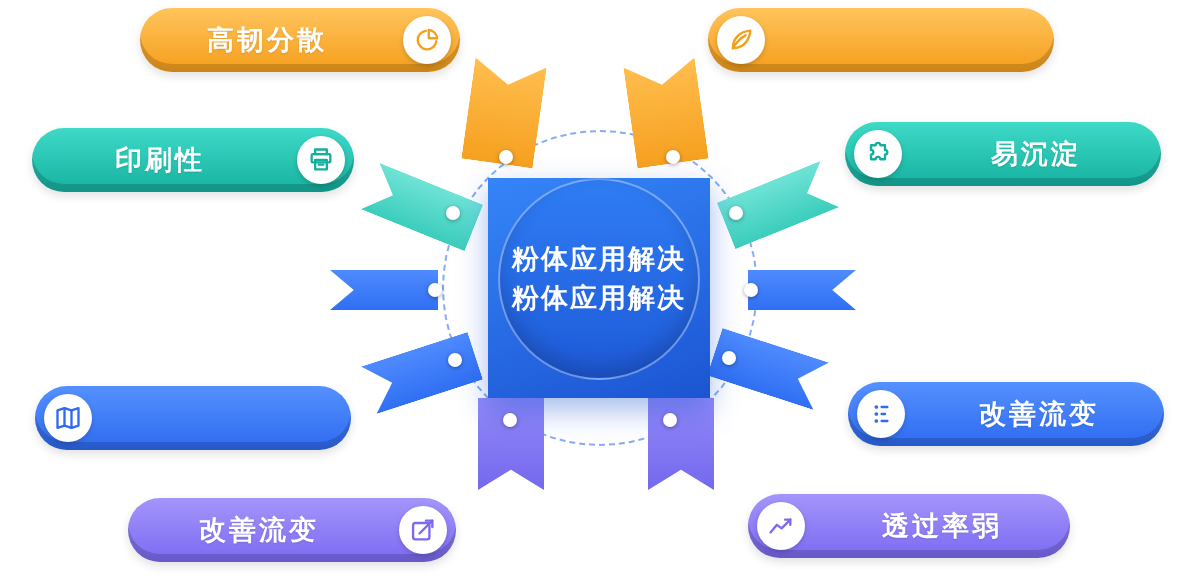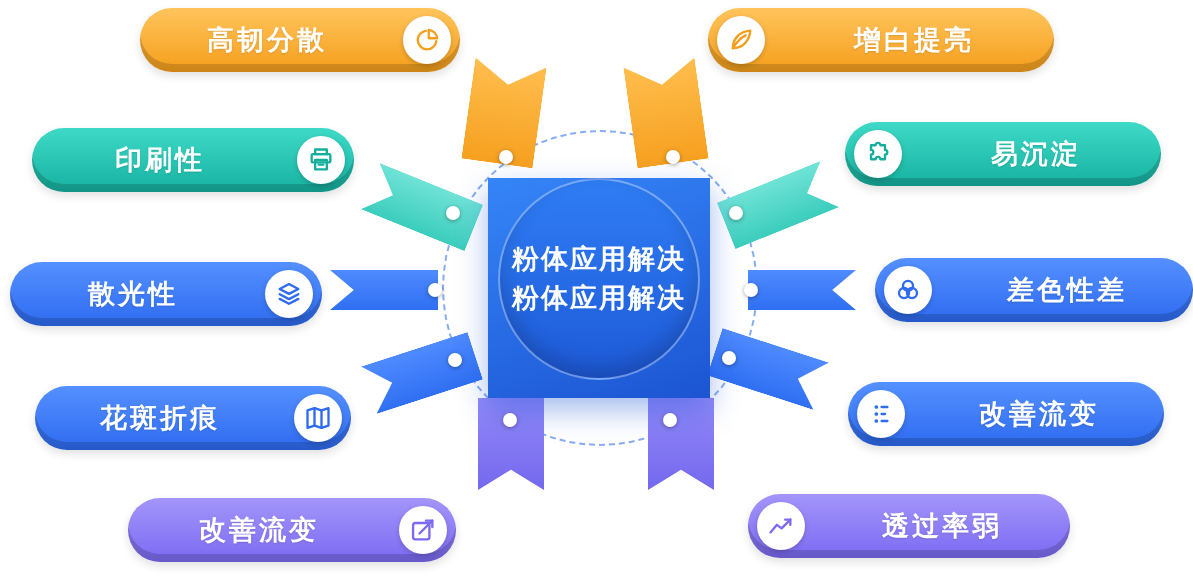--- a/index.html
+++ b/index.html
@@ -117,33 +117,22 @@
   <div class="pill c-orange" style="left:140px;top:8px;width:320px;z-index:5;">
     <span class="pill-label">高韧分散</span>
     <span class="pill-icon i-orange">
       <svg viewBox="0 0 24 24" fill="none" stroke="currentColor" stroke-width="2" stroke-linecap="round" stroke-linejoin="round">
         <path d="M20 13a8 8 0 1 1-9-8.9"></path>
         <path d="M13.5 3.3a8 8 0 0 1 7.2 7.2H13.5z"></path>
       </svg>
     </span>
   </div>
 
-  <div class="pill c-blue" style="left:10px;top:262px;width:312px;z-index:5;">
-    <span class="pill-label">散光性</span>
-    <span class="pill-icon i-blue">
-      <svg viewBox="0 0 24 24" fill="none" stroke="currentColor" stroke-width="2" stroke-linecap="round" stroke-linejoin="round">
-        <path d="M12 3.5l8 4.2-8 4.2-8-4.2z"></path>
-        <path d="M4 12.2l8 4.2 8-4.2"></path>
-        <path d="M4 16.2l8 4.2 8-4.2"></path>
-      </svg>
-    </span>
-  </div>
 
   <div class="pill c-blue" style="left:35px;top:386px;width:316px;z-index:5;">
-    <span class="pill-label">花斑折痕</span>
     <span class="pill-icon i-blue">
       <svg viewBox="0 0 24 24" fill="none" stroke="currentColor" stroke-width="2" stroke-linecap="round" stroke-linejoin="round">
         <path d="M3 5.5l6-2 6 2 6-2v15l-6 2-6-2-6 2z"></path>
         <path d="M9 3.5v15M15 5.5v15"></path>
       </svg>
     </span>
   </div>
 
   <div class="pill c-purple" style="left:128px;top:498px;width:328px;z-index:5;">
     <span class="pill-label">改善流变</span>
@@ -156,42 +145,31 @@
     </span>
   </div>
 
   <div class="pill c-orange" style="left:708px;top:8px;width:346px;z-index:5;">
     <span class="pill-icon i-orange">
       <svg viewBox="0 0 24 24" fill="none" stroke="currentColor" stroke-width="2" stroke-linecap="round" stroke-linejoin="round">
         <path d="M5 19C5 10.5 11 4.8 20 4c-.8 9-6.5 15-15 15z"></path>
         <path d="M5 19c3-5 7-9 11-11"></path>
       </svg>
     </span>
-    <span class="pill-label">增白提亮</span>
   </div>
 
   <div class="pill c-teal" style="left:845px;top:122px;width:316px;z-index:5;align-items:center;">
     <span class="pill-icon i-teal">
       <svg viewBox="0 0 24 24" fill="none" stroke="currentColor" stroke-width="2" stroke-linecap="round" stroke-linejoin="round">
         <path d="M10 4.5a2 2 0 1 1 4 0H18v4a2 2 0 1 1 0 4v4h-4a2 2 0 1 0-4 0H6v-4a2 2 0 1 0 0-4v-4z"></path>
       </svg>
     </span>
     <span class="pill-label">易沉淀</span>
   </div>
 
-  <div class="pill c-blue" style="left:875px;top:258px;width:318px;z-index:5;">
-    <span class="pill-icon i-blue">
-      <svg viewBox="0 0 24 24" fill="none" stroke="currentColor" stroke-width="2" stroke-linecap="round" stroke-linejoin="round">
-        <circle cx="12" cy="8.5" r="4.3"></circle>
-        <circle cx="8.6" cy="14.6" r="4.3"></circle>
-        <circle cx="15.4" cy="14.6" r="4.3"></circle>
-      </svg>
-    </span>
-    <span class="pill-label">差色性差</span>
-  </div>
 
   <div class="pill c-blue" style="left:848px;top:382px;width:316px;z-index:5;">
     <span class="pill-icon i-blue">
       <svg viewBox="0 0 24 24" fill="none" stroke="currentColor" stroke-width="2" stroke-linecap="round" stroke-linejoin="round">
         <circle cx="8" cy="6" r="1.6" fill="currentColor" stroke="none"></circle>
         <circle cx="8" cy="12" r="1.6" fill="currentColor" stroke="none"></circle>
         <circle cx="8" cy="18" r="1.6" fill="currentColor" stroke="none"></circle>
         <path d="M12.5 6h5M12.5 12h3M12.5 18h5"></path>
       </svg>
     </span>

